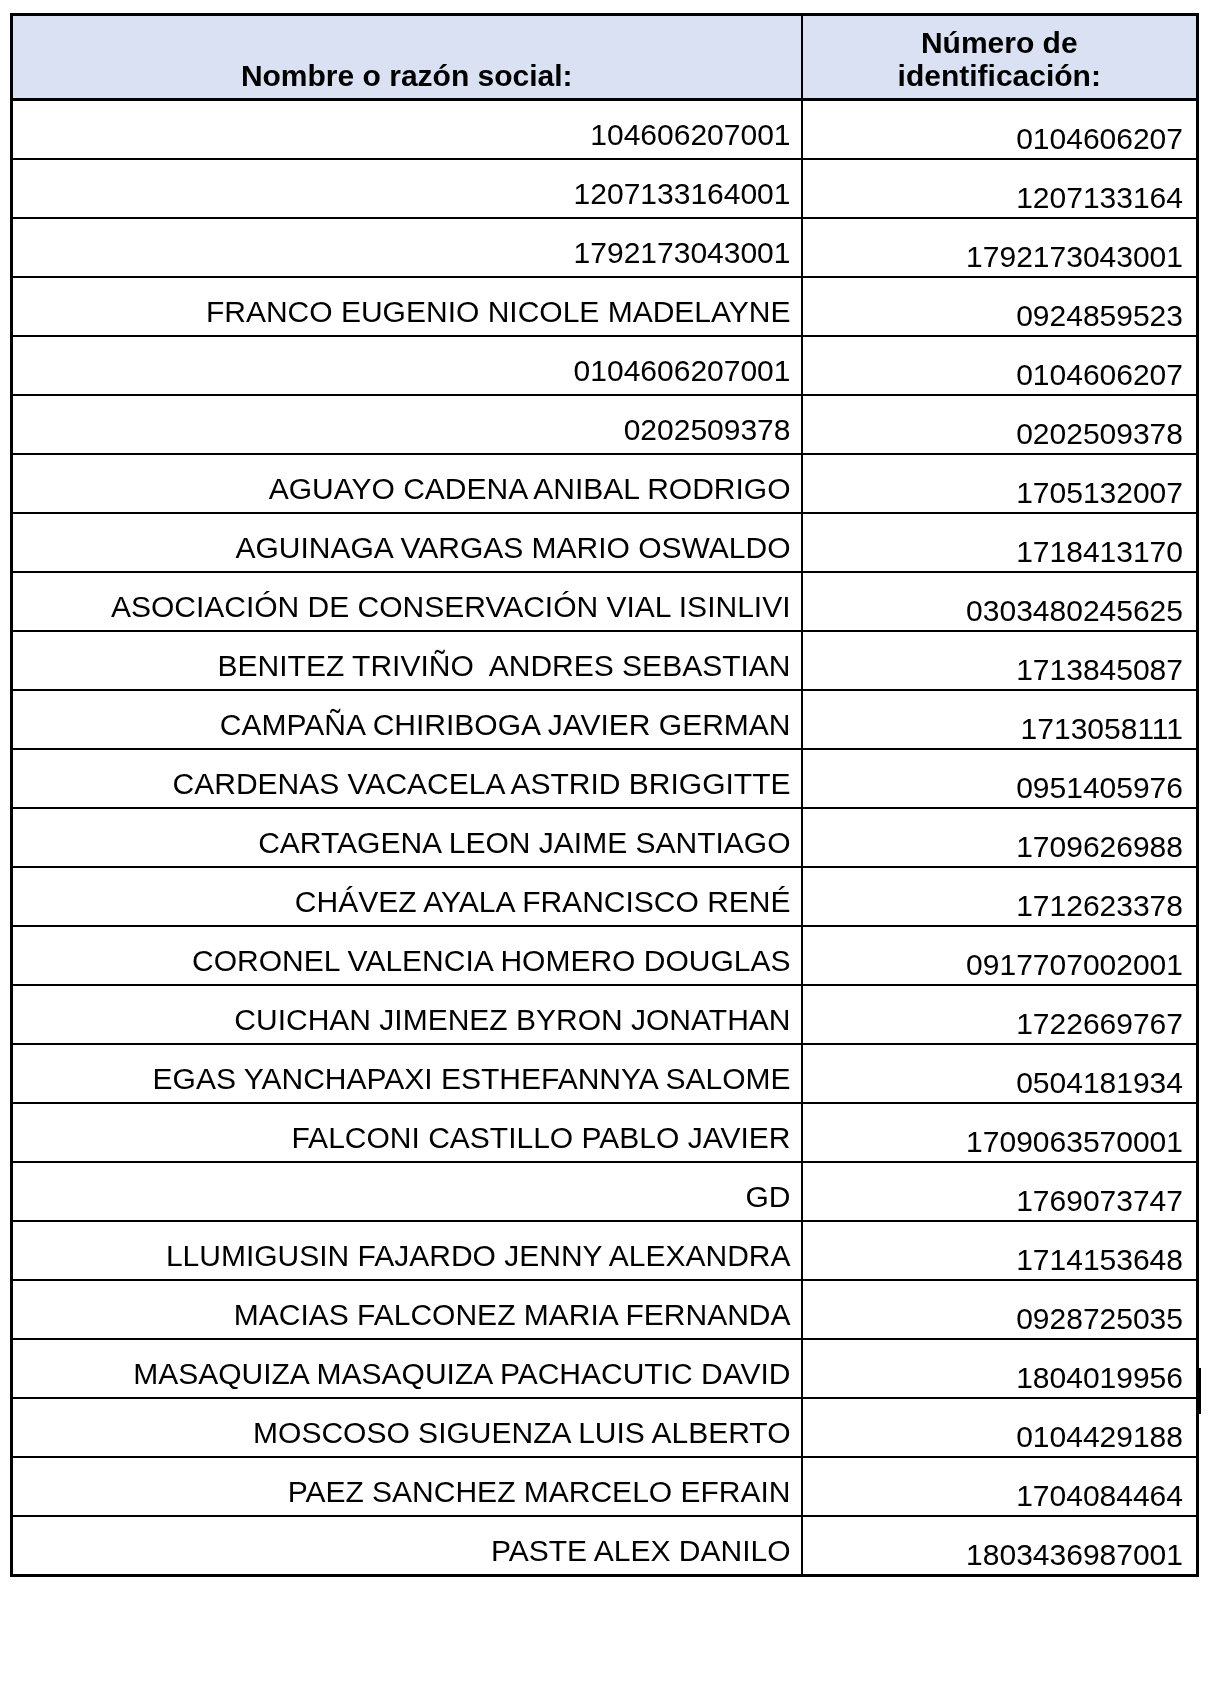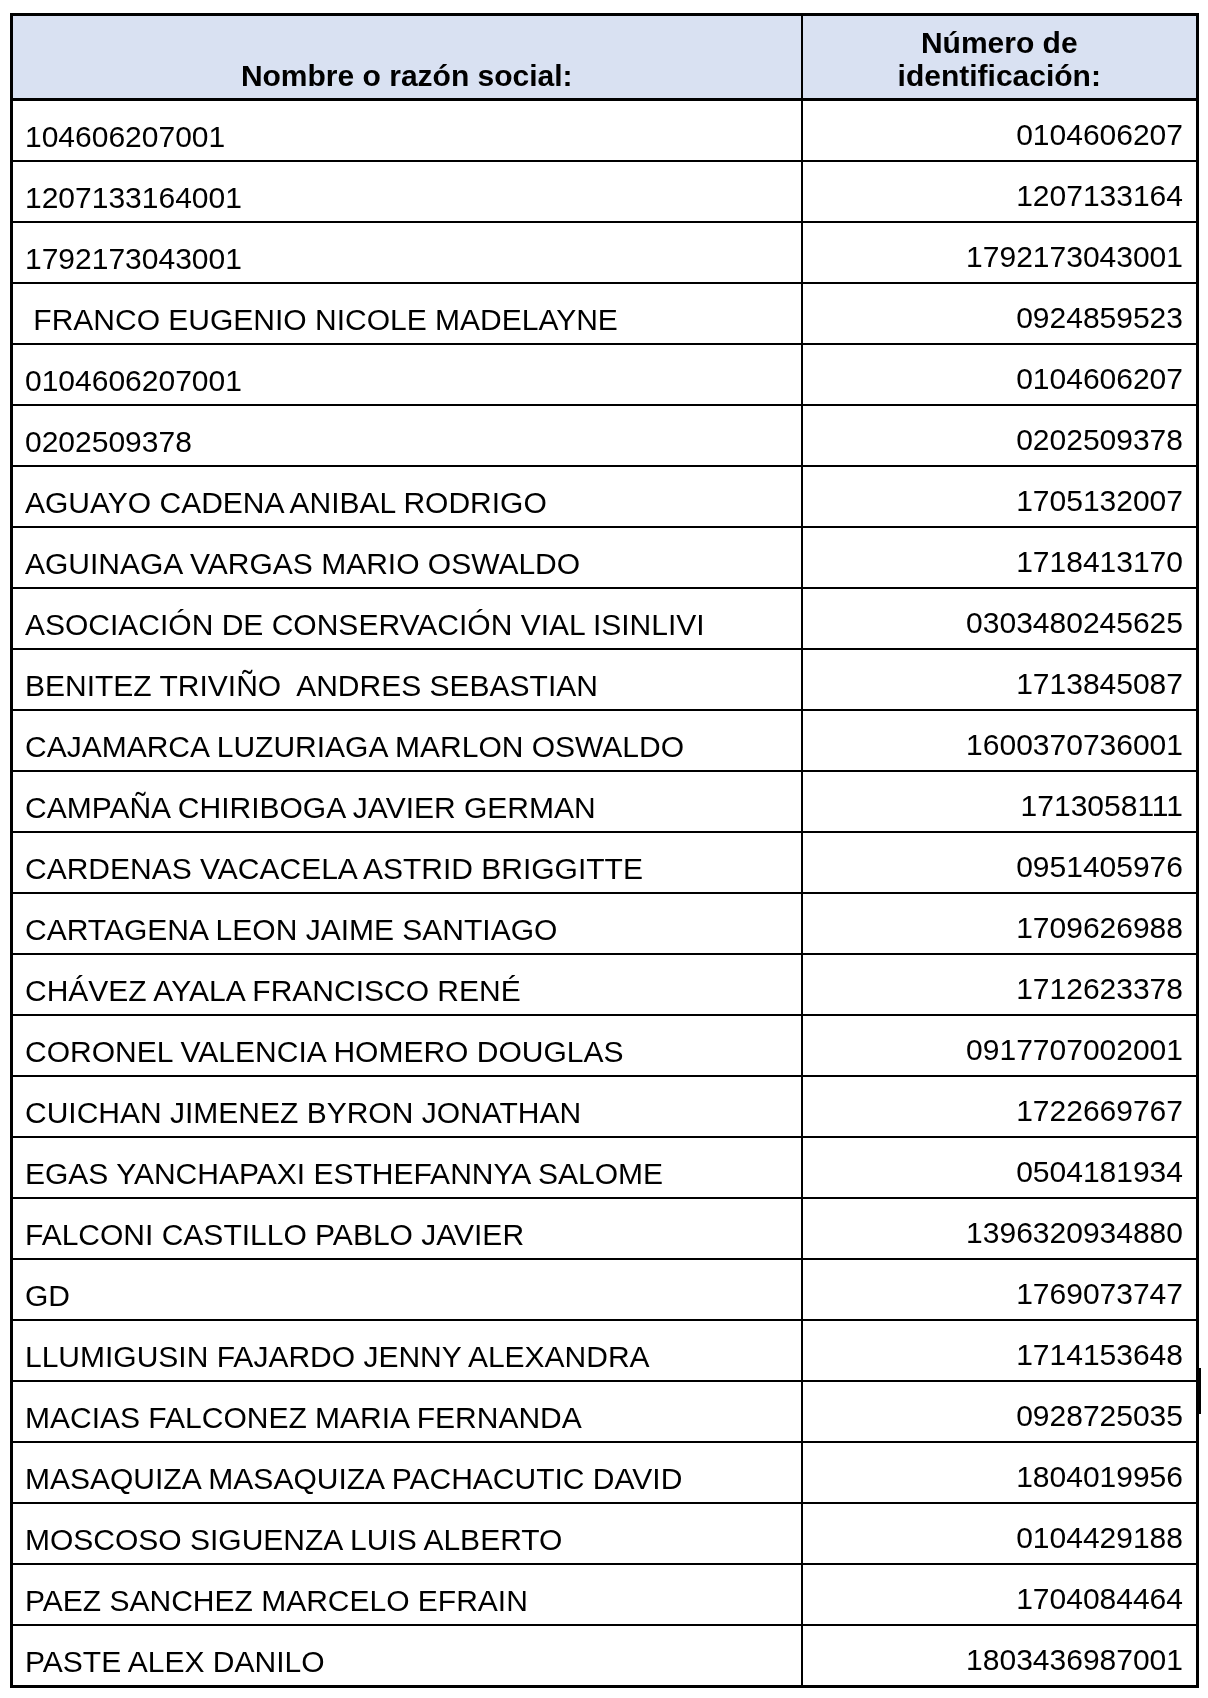--- a/index.html
+++ b/index.html
@@ -46,26 +46,26 @@
     padding-right: 36px;
     margin-left: 36px;
   }
   tbody td {
     font-size: 30px;
     height: 51px;
     vertical-align: bottom;
     white-space: pre;
   }
   td.name-cell {
-    text-align: left;
+    text-align: right;
     padding: 0 10px 6px 12px;
   }
   td.id-cell {
     text-align: right;
-    padding: 0 13px 8px 10px;
+    padding: 0 13px 2px 10px;
   }
   .stray-mark {
     position: absolute;
     left: 1197px;
     top: 1368px;
     width: 4px;
     height: 46px;
     background: var(--border-color, #000000);
   }
 </style>
@@ -130,24 +130,20 @@
   <tr>
     <td class="name-cell">ASOCIACIÓN DE CONSERVACIÓN VIAL ISINLIVI</td>
     <td class="id-cell">0303480245625</td>
   </tr>
 
   <tr>
     <td class="name-cell">BENITEZ TRIVIÑO  ANDRES SEBASTIAN</td>
     <td class="id-cell">1713845087</td>
   </tr>
 
-  <tr>
-    <td class="name-cell">CAJAMARCA LUZURIAGA MARLON OSWALDO</td>
-    <td class="id-cell">1600370736001</td>
-  </tr>
 
   <tr>
     <td class="name-cell">CAMPAÑA CHIRIBOGA JAVIER GERMAN</td>
     <td class="id-cell">1713058111</td>
   </tr>
 
   <tr>
     <td class="name-cell">CARDENAS VACACELA ASTRID BRIGGITTE</td>
     <td class="id-cell">0951405976</td>
   </tr>
@@ -173,21 +169,21 @@
   </tr>
 
   <tr>
     <td class="name-cell">EGAS YANCHAPAXI ESTHEFANNYA SALOME</td>
     <td class="id-cell">0504181934</td>
   </tr>
 
 
   <tr>
     <td class="name-cell">FALCONI CASTILLO PABLO JAVIER</td>
-    <td class="id-cell">1396320934880</td>
+    <td class="id-cell">1709063570001</td>
   </tr>
 
   <tr>
     <td class="name-cell">GD</td>
     <td class="id-cell">1769073747</td>
   </tr>
 
   <tr>
     <td class="name-cell">LLUMIGUSIN FAJARDO JENNY ALEXANDRA</td>
     <td class="id-cell">1714153648</td>

